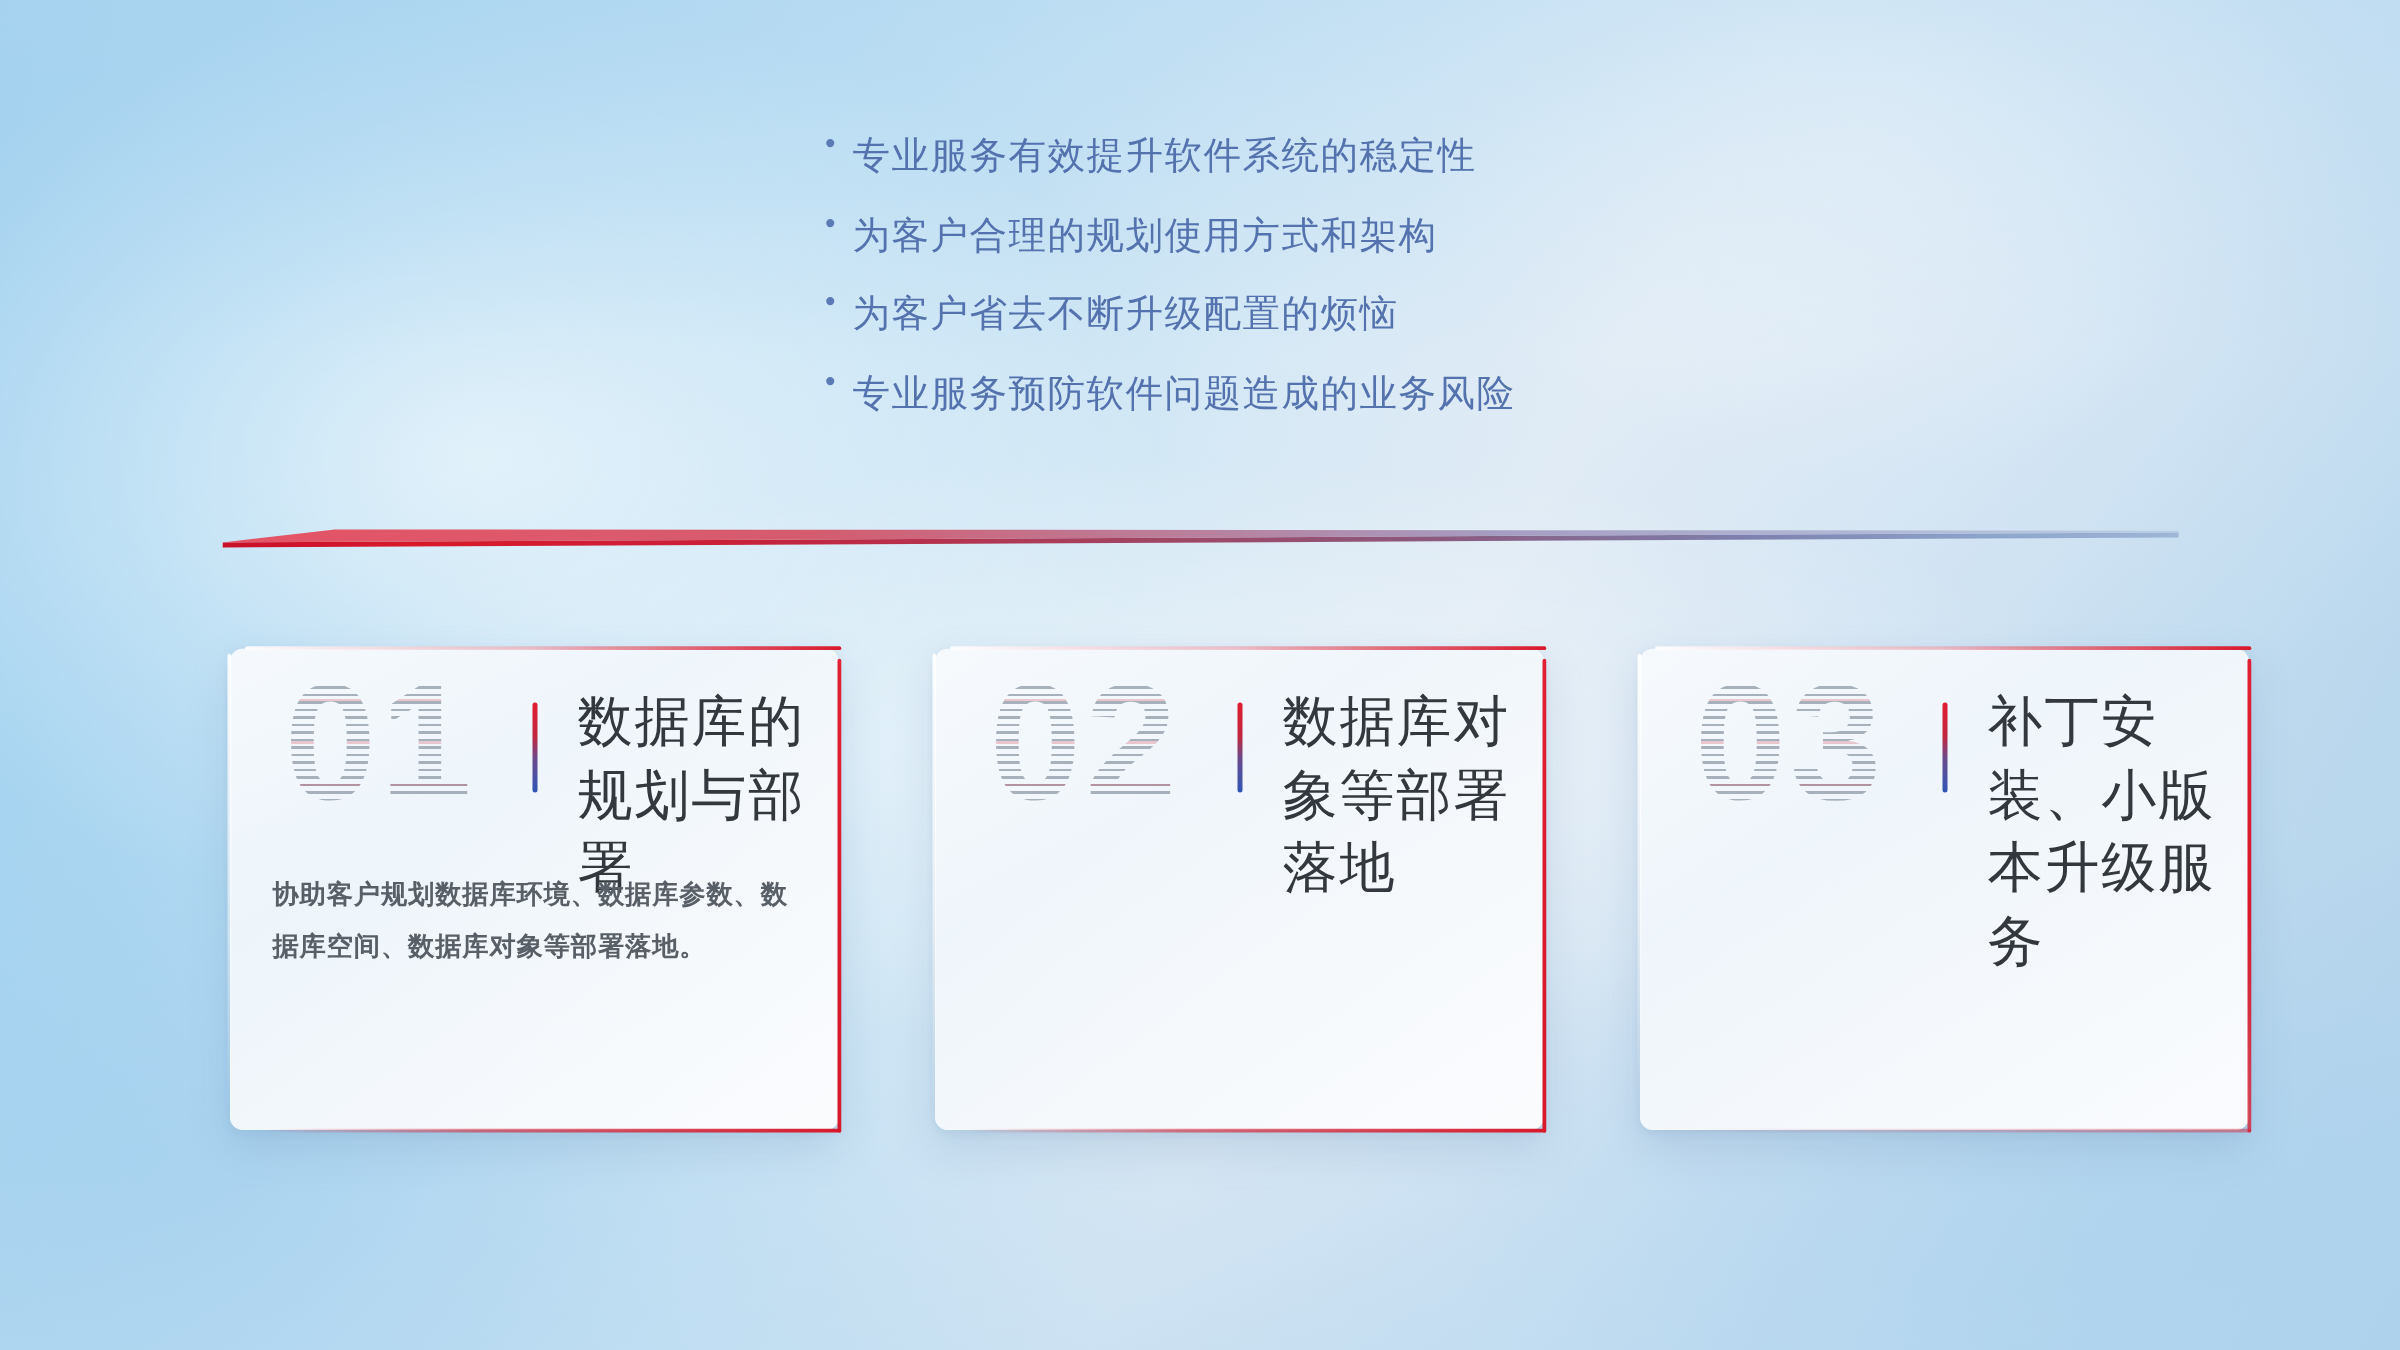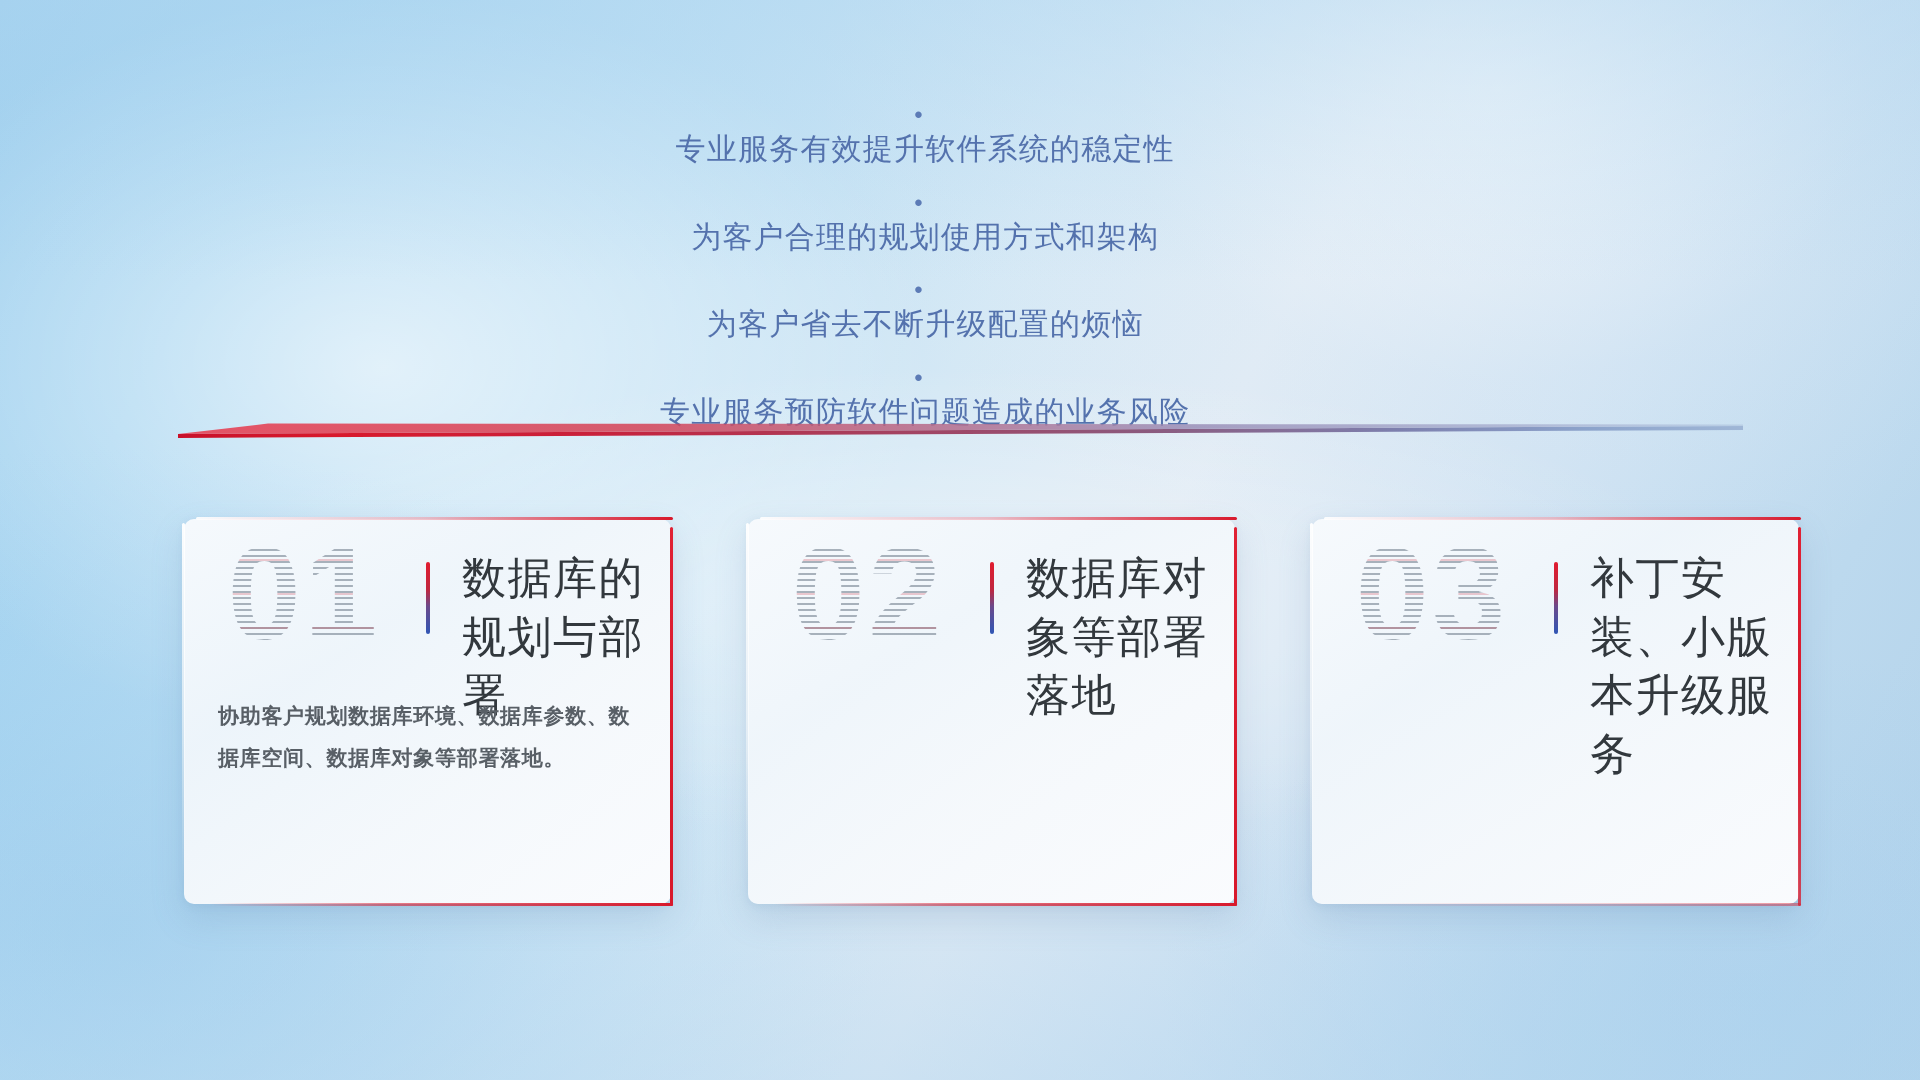--- a/index.html
+++ b/index.html
@@ -48,21 +48,21 @@
     background:linear-gradient(180deg,
       rgba(176,214,240,0.45) 0%, rgba(255,255,255,0) 26%,
       rgba(255,255,255,0) 70%, rgba(176,213,239,0.40) 100%);
   }
 
   
   .bullets {
     position:absolute; left:660px; top:106px; z-index:5;
     display:flex; flex-direction:column; gap:26px;
   }
-  .bullet-row { display:flex; align-items:center;flex-direction:column; }
+  .bullet-row { display:flex; align-items:flex-start; }
   .bullet-dot {
     width:22px; flex:0 0 22px; color:#5c7bb6;
     font-size:24px; line-height:1; position:relative; top:-3px;
   }
   .bullet-dot::before { content:"\2022"; }
   .bullet-text {
     color:#5472ad; font-size:30px; line-height:1.25;
     letter-spacing:1.2px; font-weight:500;
     white-space:nowrap;
   }

